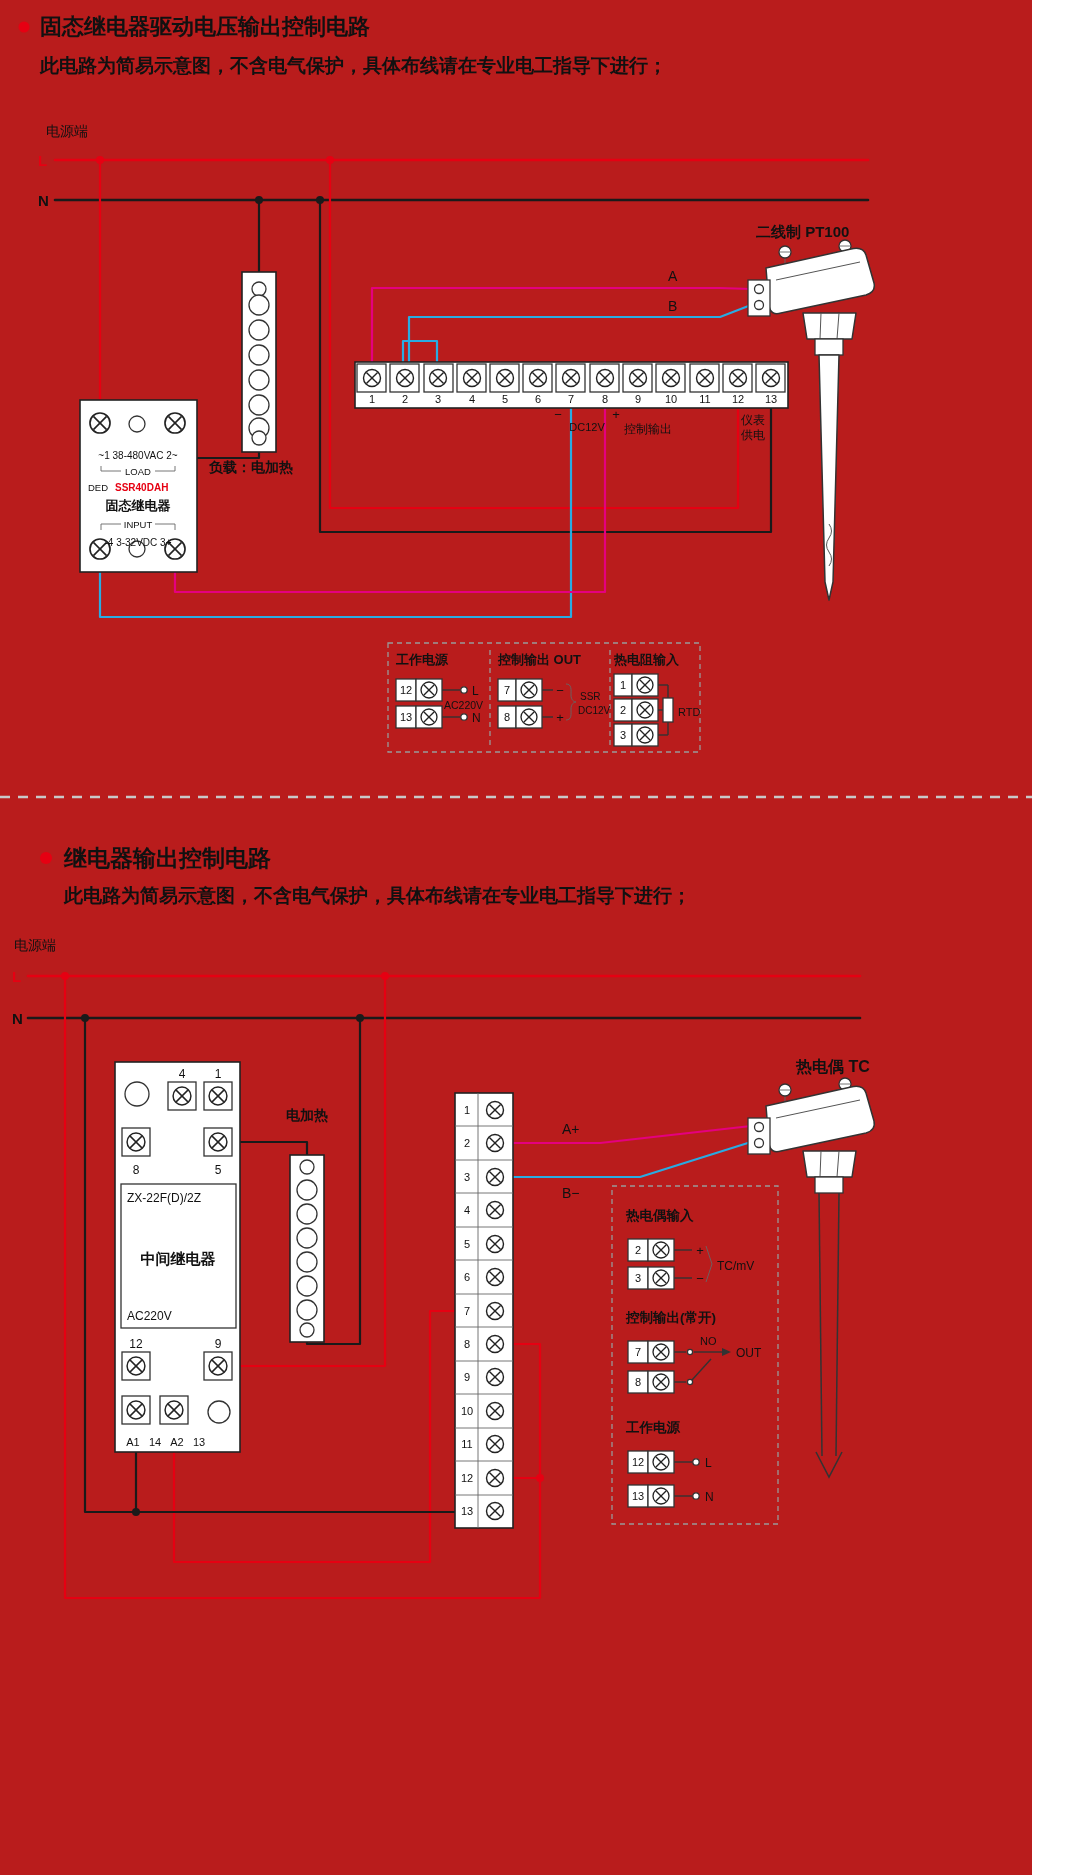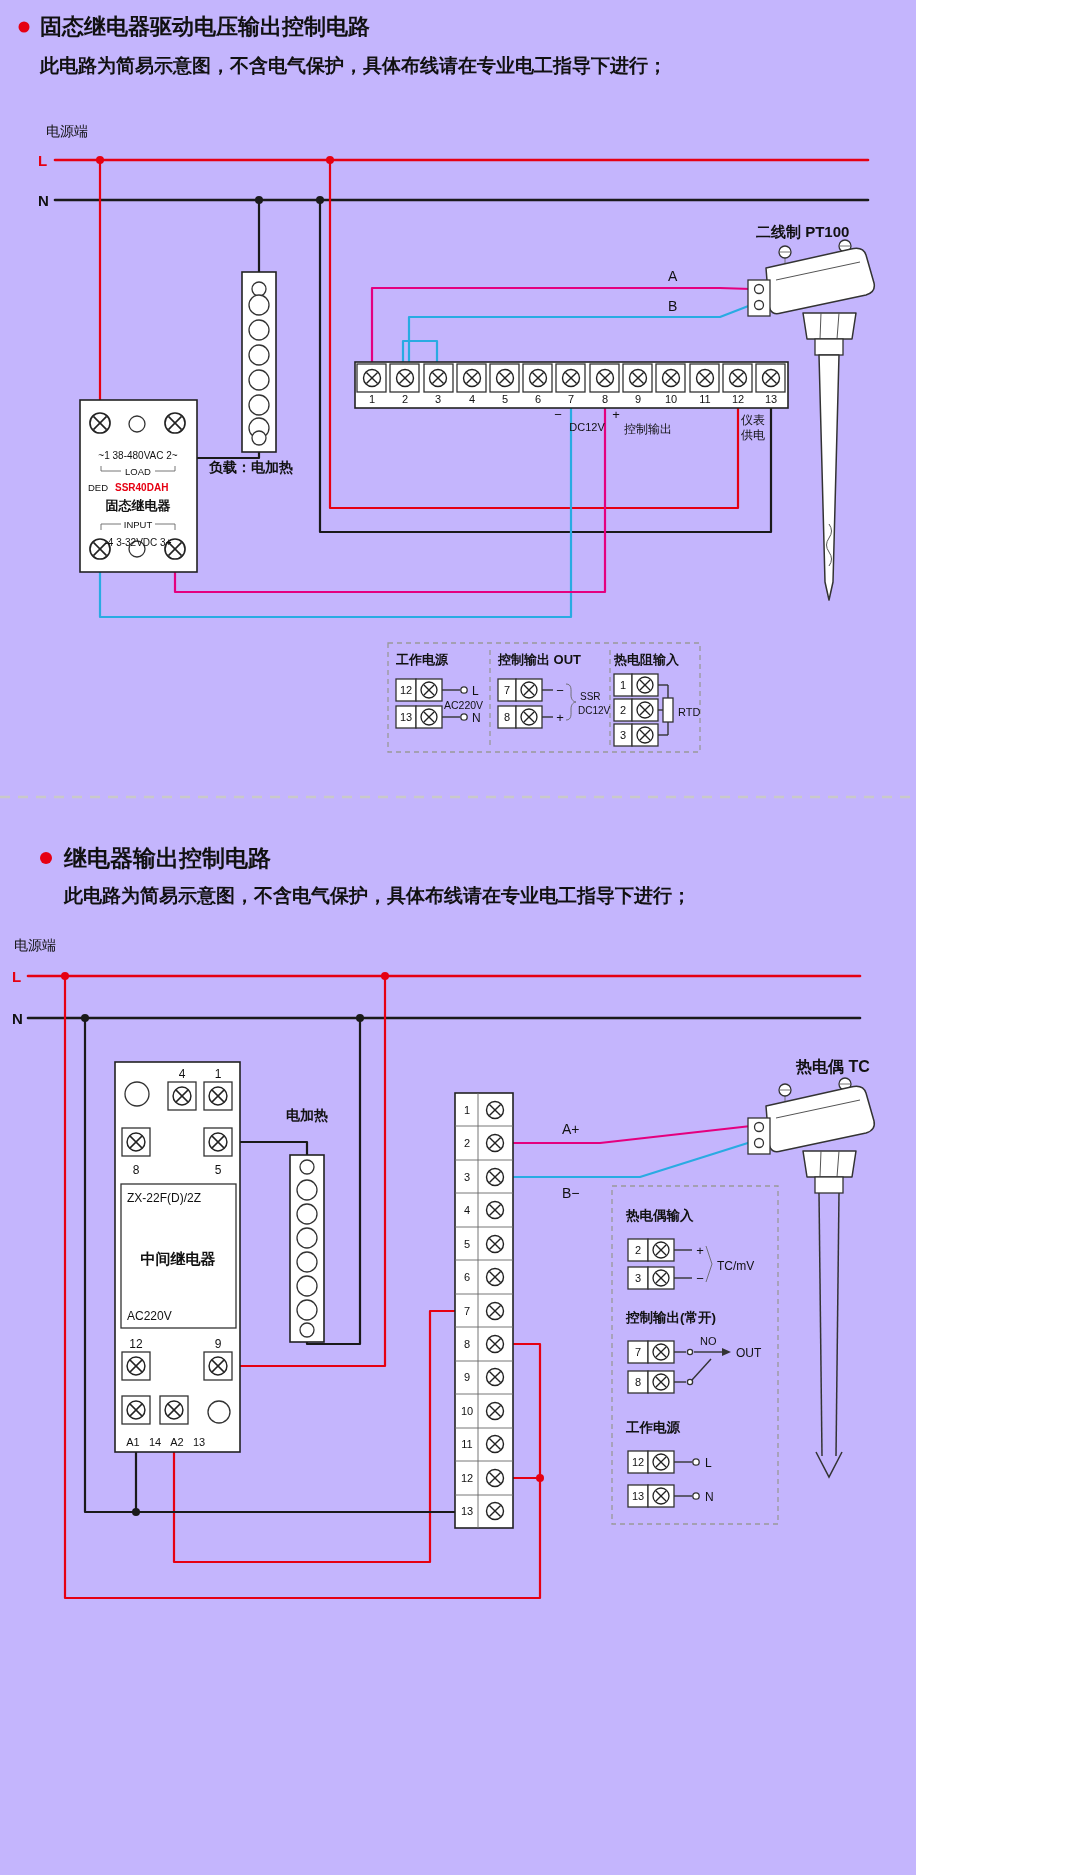--- a/index.html
+++ b/index.html
@@ -1,16 +1,16 @@
 <!DOCTYPE html>
 <html><head>
 <meta charset="utf-8">
 <style>
   html,body{margin:0;padding:0;background:#fff}
-  .page{position:relative;width:916px;height:1875px;background:#c4b5fd;overflow:hidden}
+  .page{position:relative;width:1032px;height:1875px;background:#b91c1c;overflow:hidden}
   svg{display:block}
   text{font-family:"Liberation Sans","DejaVu Sans",sans-serif;fill:#111}
   .mid{text-anchor:middle}
   .b{font-weight:bold}
   .sb{font-weight:600}
   .red{fill:#e60012}
   .t9{font-size:9.5px}.t10{font-size:10px}.t105{font-size:10.5px}.t11{font-size:11px}
   .t12{font-size:12px}.t13{font-size:13px}.t135{font-size:13.5px}.t14{font-size:14px}
   .t15{font-size:15px}.t16{font-size:16px}.t19{font-size:19px}.t22{font-size:22px}.t23{font-size:23px}
   .box{fill:#fff;stroke:#222;stroke-width:1.6}

